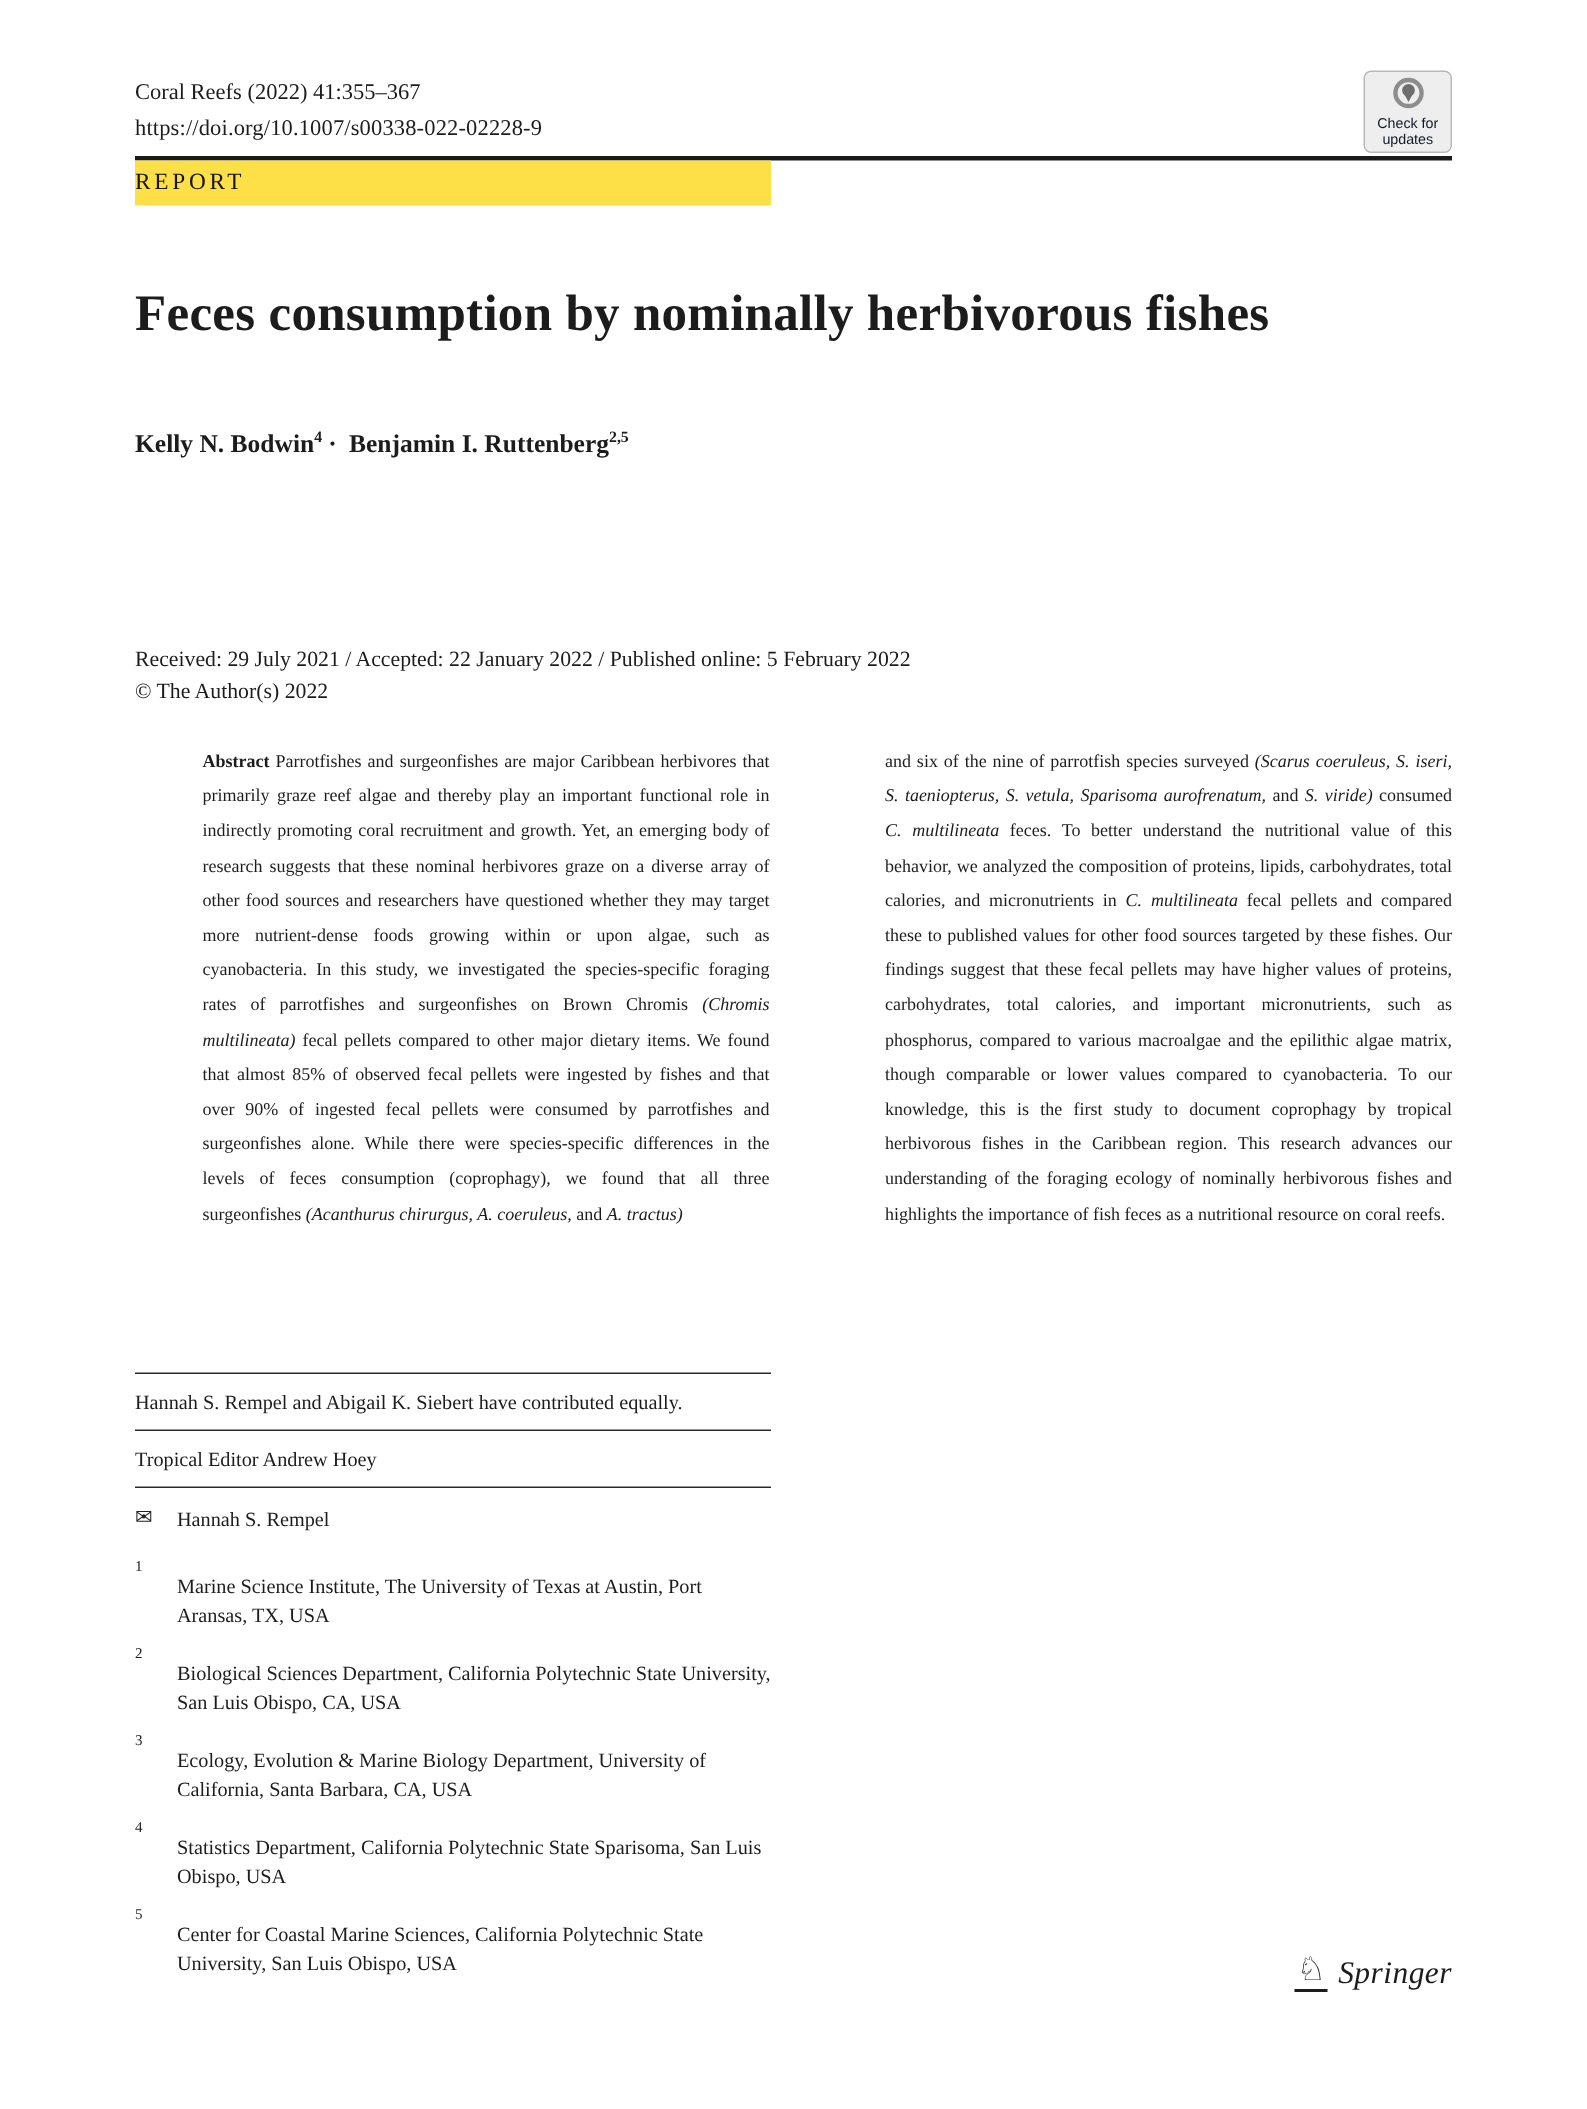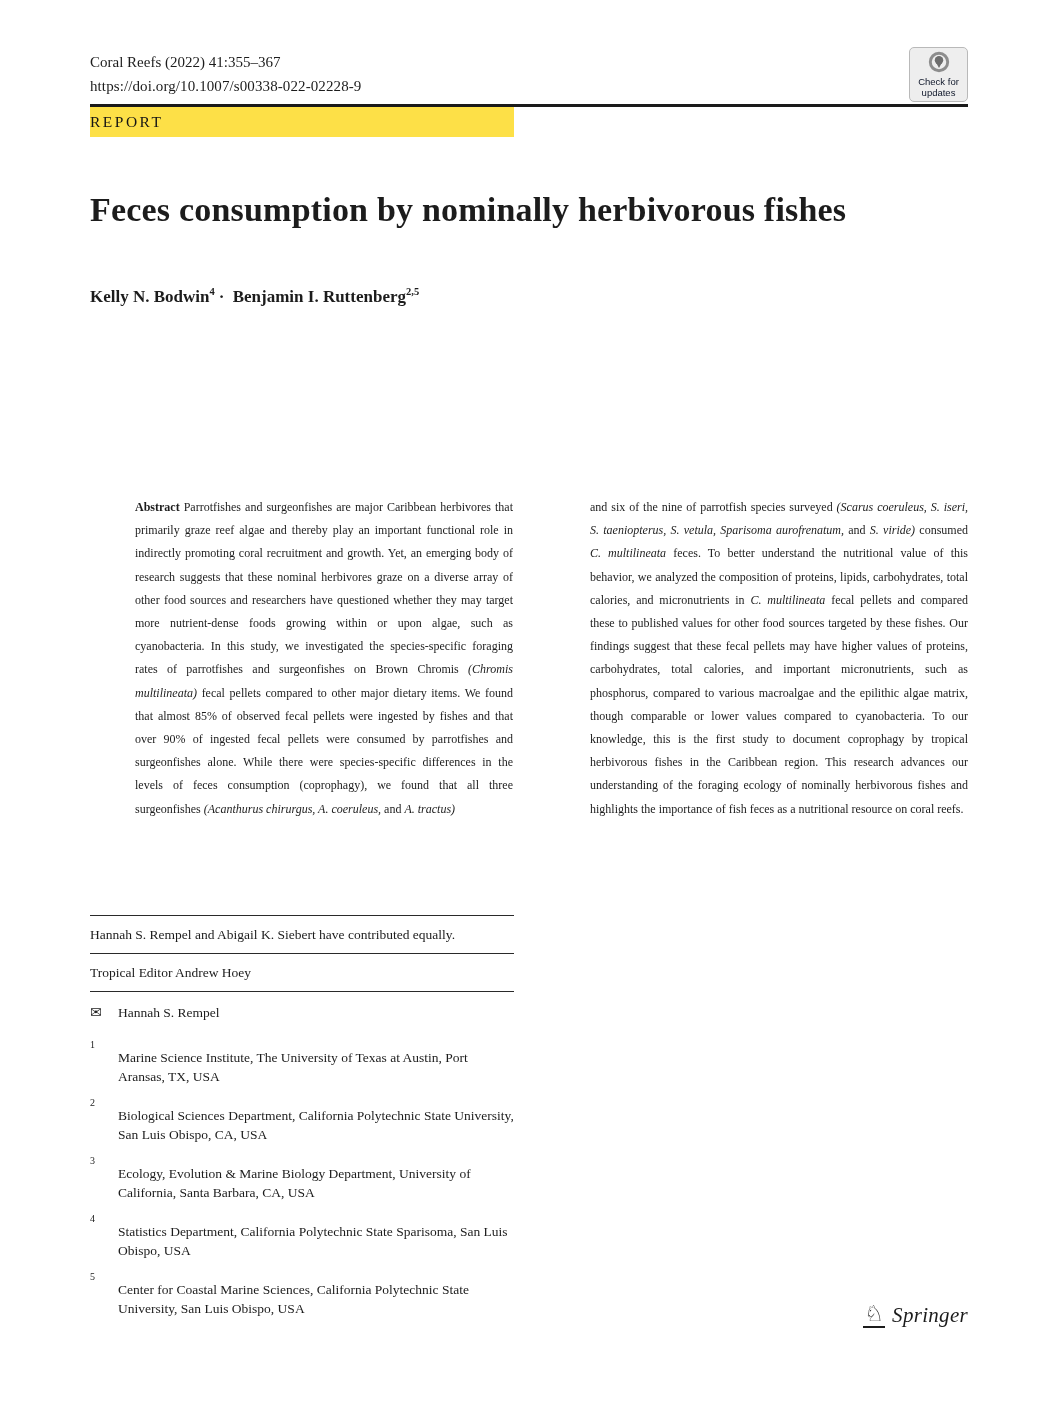--- a/index.html
+++ b/index.html
@@ -114,20 +114,24 @@
     <span>Feces consumption by nominally herbivorous fishes</span><br>
   </h1>
 
   <div class="authors">
     <div>
       <span class="author"><span>Kelly N. Bodwin</span><sup>4</sup></span><span class="sep">·</span>
       <span class="author"><span>Benjamin I. Ruttenberg</span><sup>2,5</sup></span>
     </div>
   </div>
 
+  <div class="dates">
+    <div>Received: 29 July 2021 / Accepted: 22 January 2022 / Published online: 5 February 2022</div>
+    <div>© The Author(s) 2022</div>
+  </div>
 
   <div class="columns">
     <div class="col"><span style="font-weight: bold;">Abstract</span><span>  Parrotfishes and surgeonfishes are major Caribbean herbivores that primarily graze reef algae and thereby play an important functional role in indirectly promoting coral recruitment and growth. Yet, an emerging body of research suggests that these nominal herbivores graze on a diverse array of other food sources and researchers have questioned whether they may target more nutrient-dense foods growing within or upon algae, such as cyanobacteria. In this study, we investigated the species-specific foraging rates of parrotfishes and surgeonfishes on Brown Chromis </span><span style="font-style: italic;">(Chromis multilineata)</span><span> fecal pellets compared to other major dietary items. We found that almost 85% of observed fecal pellets were ingested by fishes and that over 90% of ingested fecal pellets were consumed by parrotfishes and surgeonfishes alone. While there were species-specific differences in the levels of feces consumption (coprophagy), we found that all three surgeonfishes </span><span style="font-style: italic;">(Acanthurus chirurgus, A. coeruleus,</span><span> and </span><span style="font-style: italic;">A. tractus)</span></div>
     <div class="col"><span>and six of the nine of parrotfish species surveyed </span><span style="font-style: italic;">(Scarus coeruleus, S. iseri, S. taeniopterus, S. vetula, Sparisoma aurofrenatum,</span><span> and </span><span style="font-style: italic;">S. viride)</span><span> consumed </span><span style="font-style: italic;">C. multilineata</span><span> feces. To better understand the nutritional value of this behavior, we analyzed the composition of proteins, lipids, carbohydrates, total calories, and micronutrients in </span><span style="font-style: italic;">C. multilineata</span><span> fecal pellets and compared these to published values for other food sources targeted by these fishes. Our findings suggest that these fecal pellets may have higher values of proteins, carbohydrates, total calories, and important micronutrients, such as phosphorus, compared to various macroalgae and the epilithic algae matrix, though comparable or lower values compared to cyanobacteria. To our knowledge, this is the first study to document coprophagy by tropical herbivorous fishes in the Caribbean region. This research advances our understanding of the foraging ecology of nominally herbivorous fishes and highlights the importance of fish feces as a nutritional resource on coral reefs.</span></div>
   </div>
 
   <div class="footnotes">
     <hr class="fn-rule">
     <div class="fn-note">Hannah S. Rempel and Abigail K. Siebert have contributed equally.</div>
     <hr class="fn-rule">

